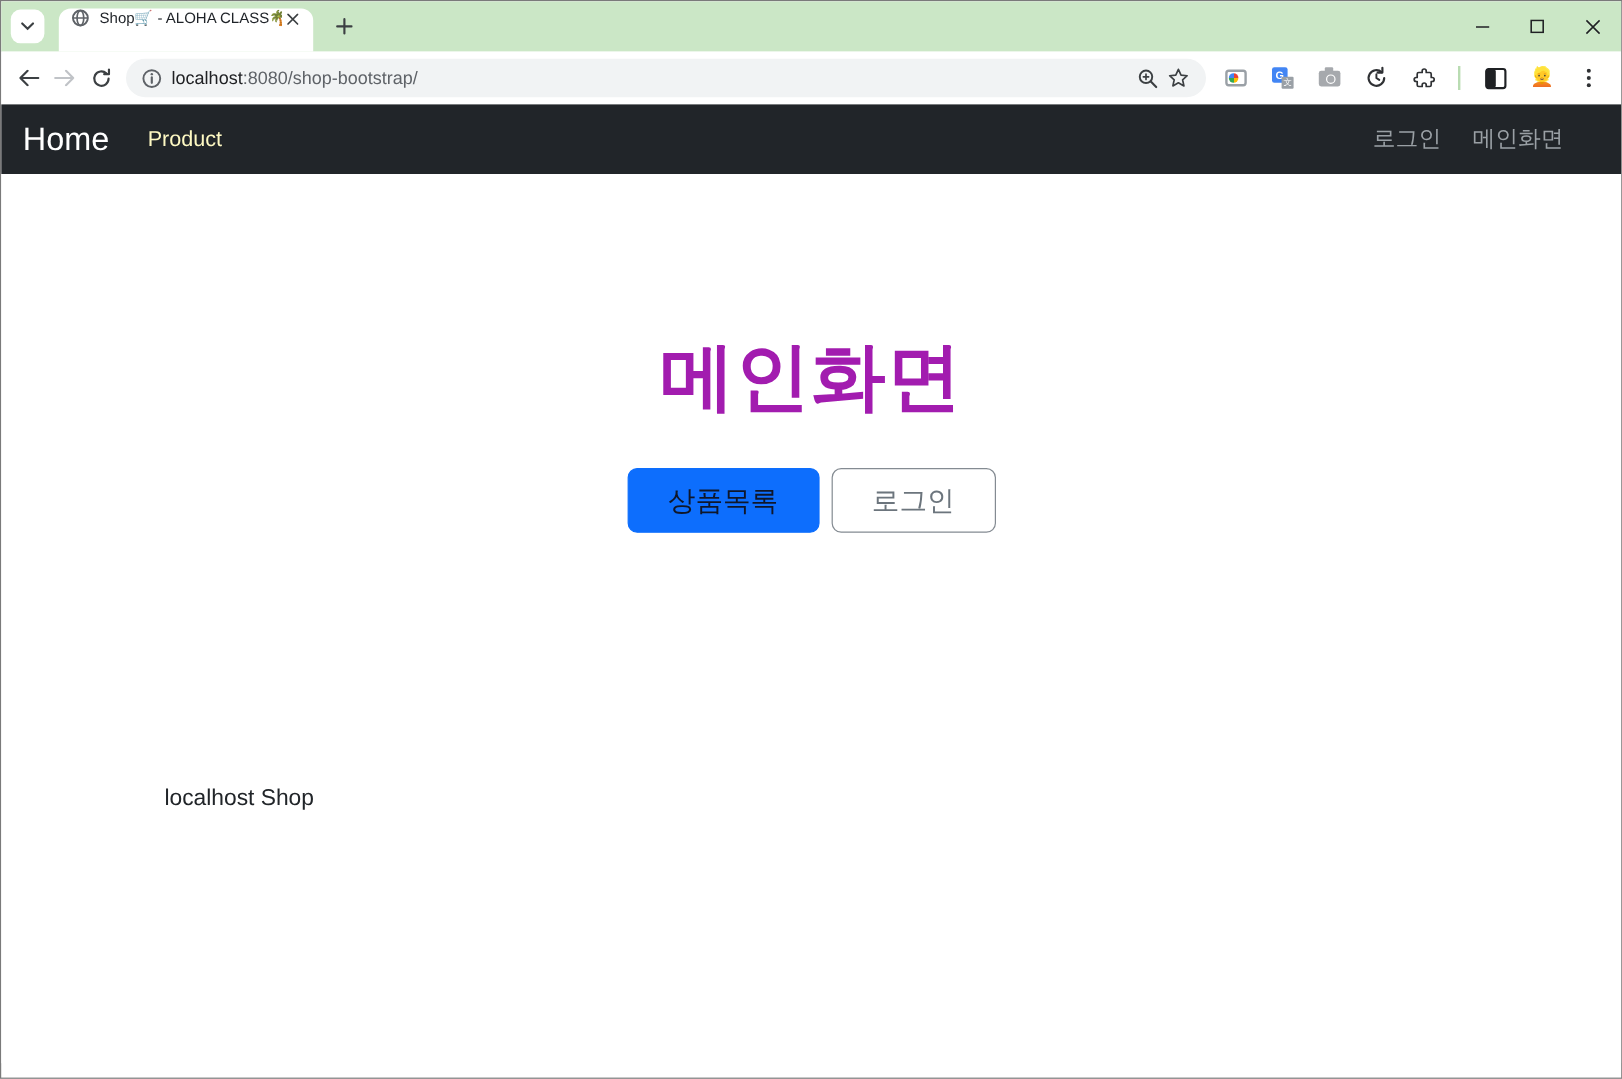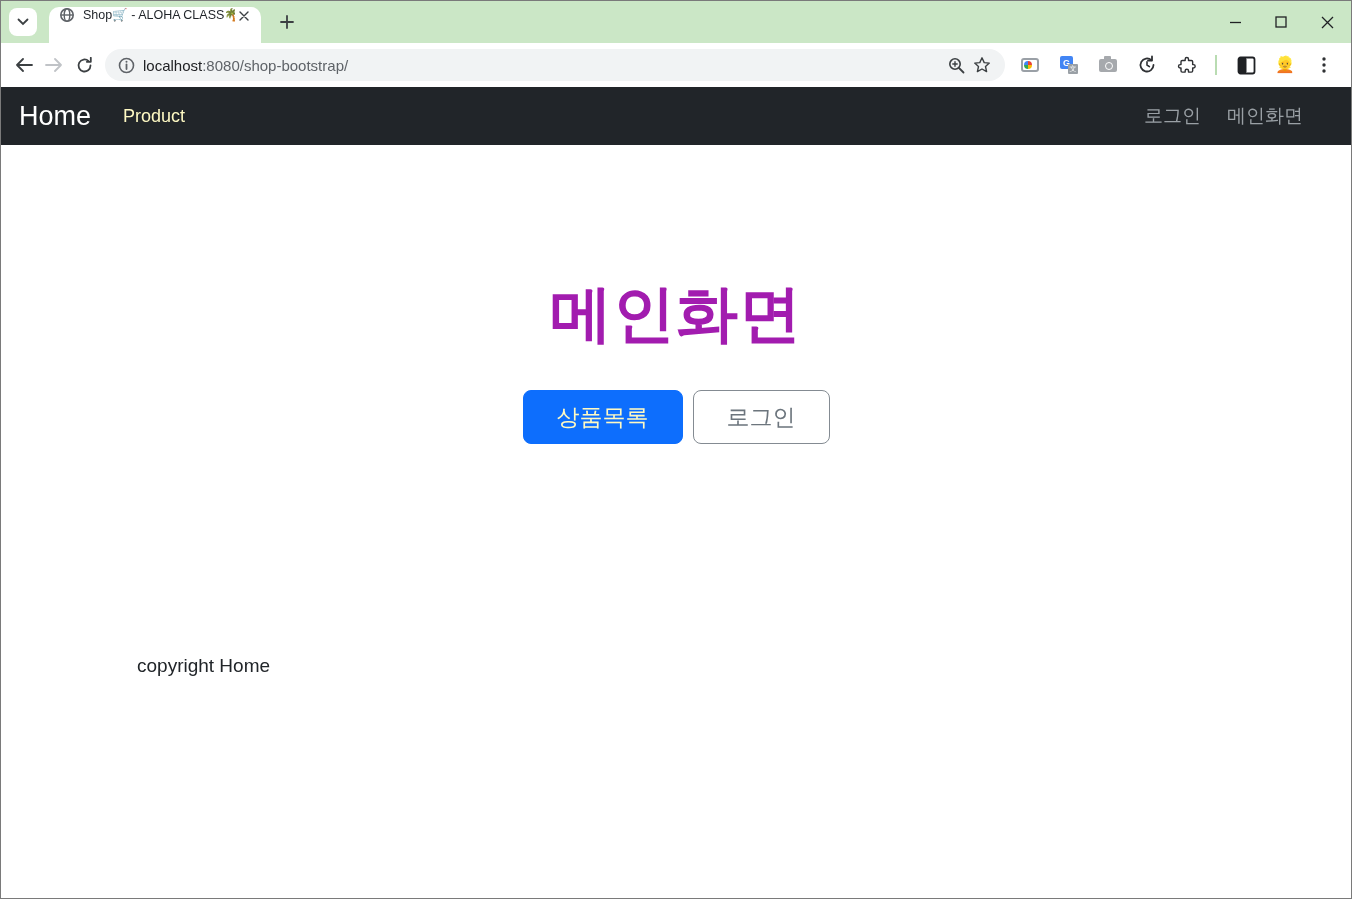--- a/index.html
+++ b/index.html
@@ -45,21 +45,21 @@
   .nav-right { margin-left:auto; display:flex; gap:26px; padding-right:30px; }
   .nav-muted { color:#9aa0a5; font-size:19px; cursor:pointer; }
 
   
   .content { position:relative; height:741px; background:#fff; }
   .hero { padding-top:127px; text-align:center; }
   .hero h1 { font-size:62px; font-weight:700; color:#a21caf; letter-spacing:1px; }
   .hero .lead { margin-top:18px; font-size:24px; color:#65696e; }
   .hero-buttons { margin-top:34px; display:flex; justify-content:center; gap:10px; }
   .btn { font-size:23px; border-radius:8px; padding:10px 33px; cursor:pointer; line-height:1.4; }
-  .btn-primary { background:#0d6efd; border:1px solid #0d6efd; color:#fef9c3; }
+  .btn-primary { background:#0d6efd; border:1px solid #0d6efd; color:#0f172a; }
   .btn-outline { background:#fff; border:1px solid #848b92; color:#6c757d; }
   .footer-text { position:absolute; left:136px; top:510px; font-size:19px; color:#212529; }
 
   svg { display:block; }
 </style>
 </head>
 <body>
 
 <div class="window">
 
@@ -204,16 +204,16 @@
   </div>
 
   <div class="content">
     <div class="hero">
       <h1>메인화면</h1>
       <div class="hero-buttons">
         <button class="btn btn-primary">상품목록</button>
         <button class="btn btn-outline">로그인</button>
       </div>
     </div>
-    <div class="footer-text">copyright Home</div>
+    <div class="footer-text">localhost Shop</div>
   </div>
 
 </div>
 
 </body></html>

